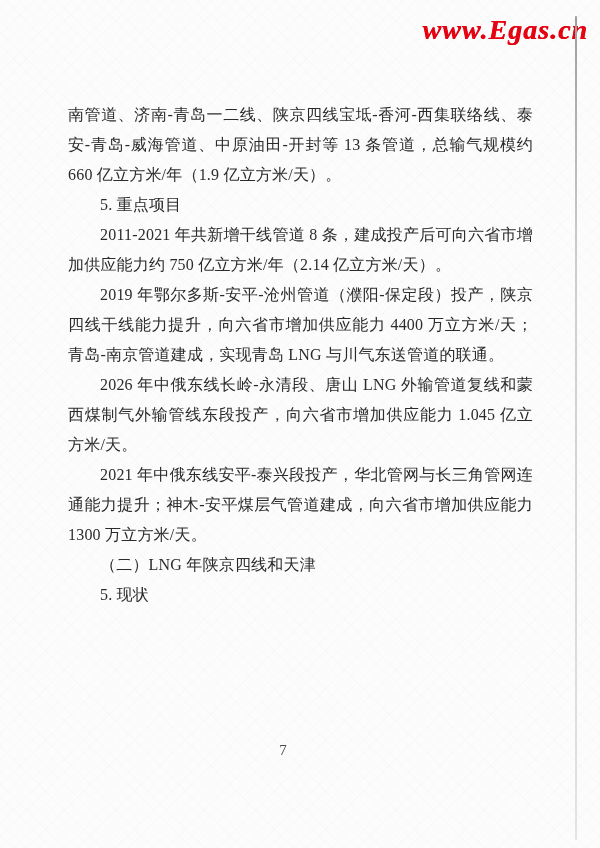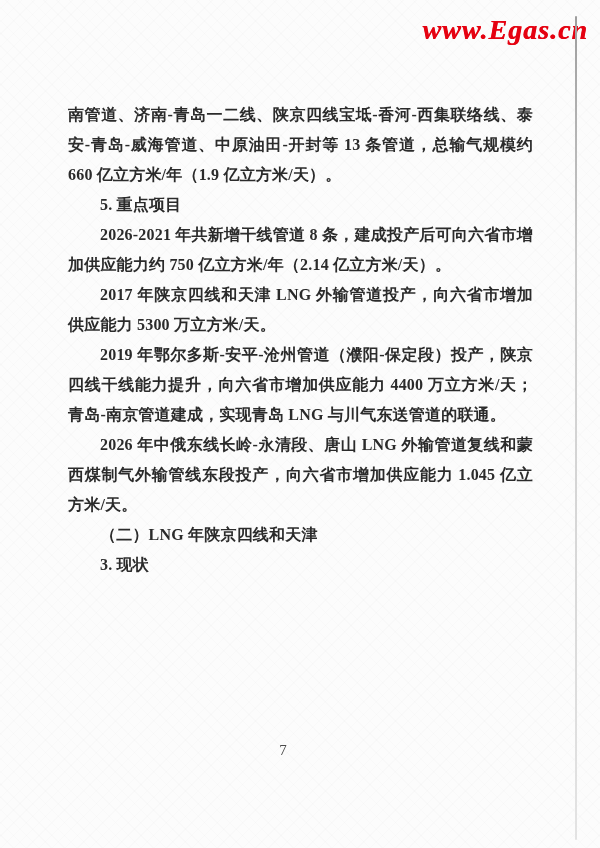--- a/index.html
+++ b/index.html
@@ -42,21 +42,20 @@
     width: 2px;
     height: 824px;
     background: linear-gradient(#9d9d9d, #cdcdcd 30%, #d9d9d9 70%, #e3e3e3);
     border-radius: 1px;
   }
   .text-block {
     position: absolute;
     left: 68px;
     top: 100px;
     width: 465px;
-    font-weight: bold;
   }
   .para {
     margin: 0;
     font-size: 16px;
     line-height: 30px;
     text-align: justify;
     color: #2b2b2b;
     letter-spacing: 0.2px;
   }
   .para.indent {
@@ -77,21 +76,21 @@
 
 <div class="paper-texture"></div>
 
 <div class="watermark">www.Egas.cn</div>
 
 <div class="scan-edge"></div>
 
 <div class="text-block">
   <p class="para">南管道、济南-青岛一二线、陕京四线宝坻-香河-西集联络线、泰安-青岛-威海管道、中原油田-开封等 13 条管道，总输气规模约 660 亿立方米/年（1.9 亿立方米/天）。</p>
   <p class="para indent">5. 重点项目</p>
-  <p class="para indent">2026-2021 年共新增干线管道 8 条，建成投产后可向六省市增加供应能力约 750 亿立方米/年（2.14 亿立方米/天）。</p>
-  <p class="para indent">2017 年陕京四线和天津 LNG 外输管道投产，向六省市增加供应能力 5300 万立方米/天。</p>
+  <p class="para indent">2011-2021 年共新增干线管道 8 条，建成投产后可向六省市增加供应能力约 750 亿立方米/年（2.14 亿立方米/天）。</p>
   <p class="para indent">2019 年鄂尔多斯-安平-沧州管道（濮阳-保定段）投产，陕京四线干线能力提升，向六省市增加供应能力 4400 万立方米/天；青岛-南京管道建成，实现青岛 LNG 与川气东送管道的联通。</p>
   <p class="para indent">2026 年中俄东线长岭-永清段、唐山 LNG 外输管道复线和蒙西煤制气外输管线东段投产，向六省市增加供应能力 1.045 亿立方米/天。</p>
+  <p class="para indent">2021 年中俄东线安平-泰兴段投产，华北管网与长三角管网连通能力提升；神木-安平煤层气管道建成，向六省市增加供应能力 1300 万立方米/天。</p>
   <p class="para indent">（二）LNG 年陕京四线和天津</p>
-  <p class="para indent">3. 现状</p>
+  <p class="para indent">5. 现状</p>
 </div>
 
 <div class="page-number">7</div>
 
 </body></html>

